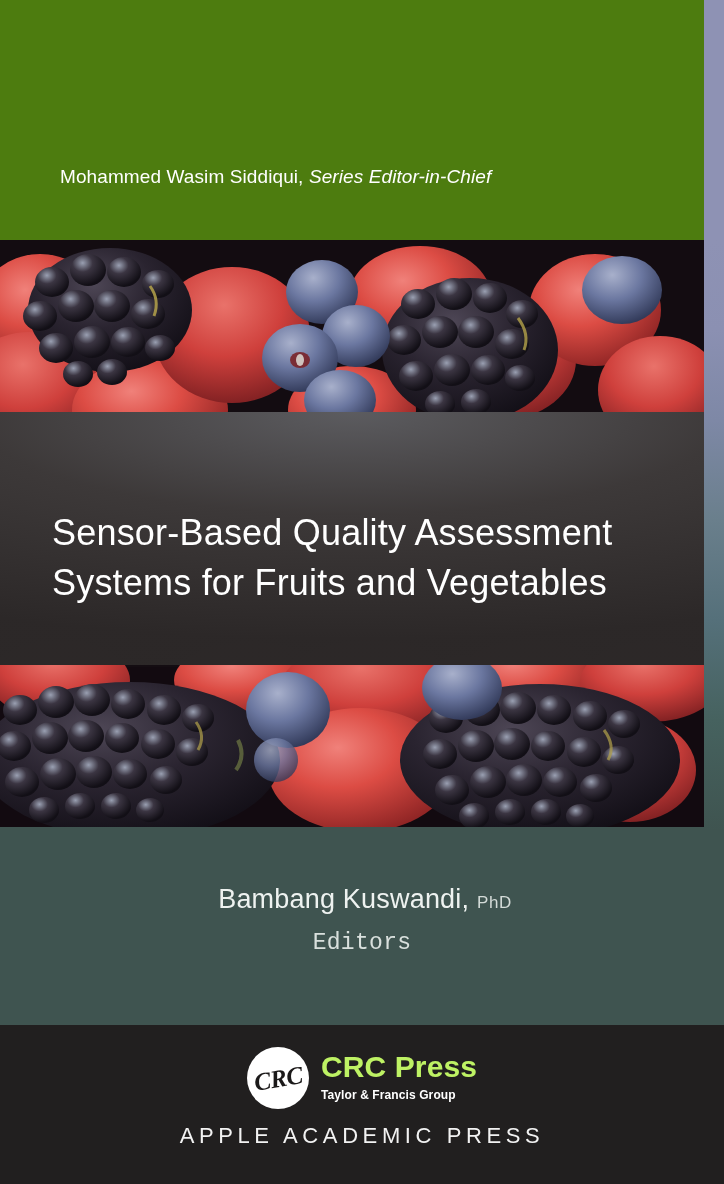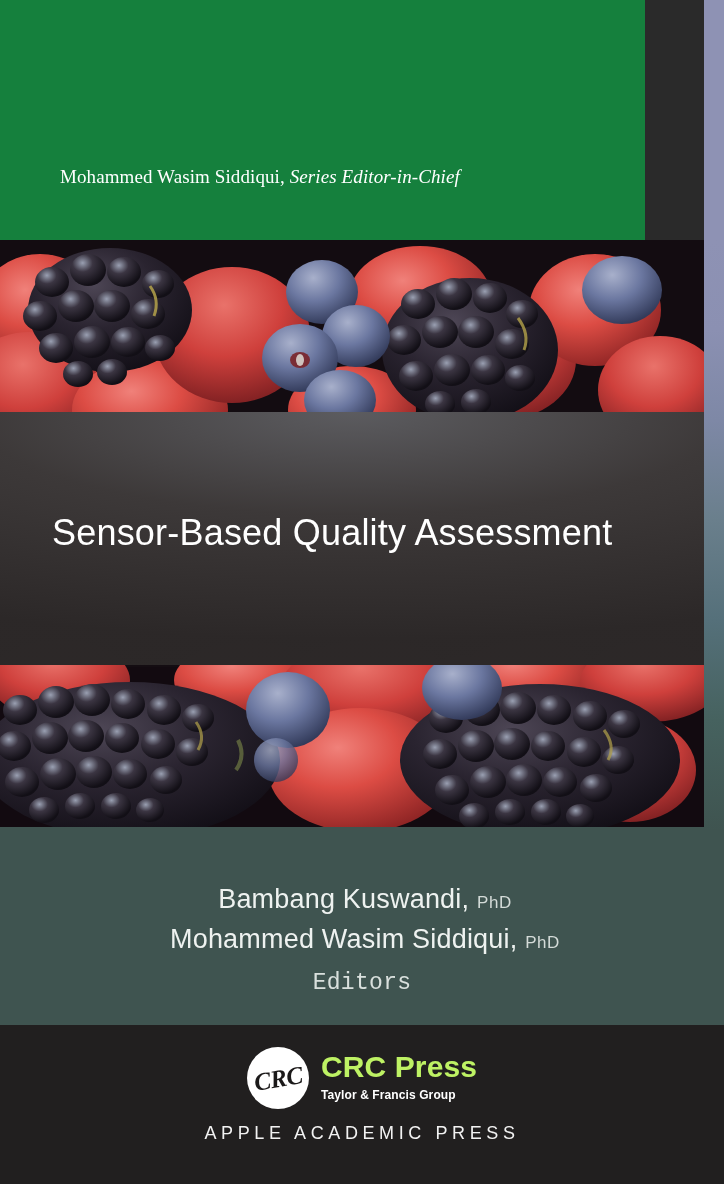--- a/index.html
+++ b/index.html
@@ -37,25 +37,24 @@
         #3f5450 830px,
         #3f5450 1025px);
     z-index: 6;
   }
 
   
   .banner {
     position: absolute;
     top: 0;
     left: 0;
-    width: 645px;
+    width: 724px;
     height: 240px;
-    background: #15803d;
+    background: #4d7c0f;
     z-index: 3;
-    font-family: Liberation Serif, serif;
   }
   .banner-inner {
     position: absolute;
     left: 60px;
     right: 40px;
     bottom: 38px;
   }
   .series-editor {
     color: #ffffff;
     font-size: 19px;
@@ -219,21 +218,21 @@
     letter-spacing: 0.1px;
     margin-top: 2px;
   }
   .aap-line {
     position: absolute;
     left: 0;
     right: 0;
     top: 98px;
     text-align: center;
     color: #f2f2f2;
-    font-size: 18px;
+    font-size: 22px;
     letter-spacing: 4.6px;
   }
 </style>
 </head>
 <body>
 
 <div class="cover">
 
   <div class="photo-area">
     <div class="berry-canvas">
@@ -401,42 +400,39 @@
         <ellipse cx="462" cy="448" rx="40" ry="32" fill="url(#blu)"></ellipse>
         <ellipse cx="276" cy="520" rx="22" ry="22" fill="url(#blu)" opacity="0.8"></ellipse>
         <path d="M238 500 q8 16 -2 30" stroke="#7d8a4a" stroke-width="4" fill="none" opacity="0.6"></path>
       </svg>
     </div>
   </div>
 
   <div class="title-band">
     <div class="title-text">
       <span class="line">Sensor-Based Quality Assessment</span>
+      <span class="line">Systems for Fruits and Vegetables</span>
     </div>
   </div>
 
   <div class="banner">
     <div class="banner-inner">
       <div class="series-editor">
         <span>Mohammed Wasim Siddiqui,</span>
         <span class="ital">Series Editor-in-Chief</span>
       </div>
     </div>
   </div>
 
   <div class="spine-strip"></div>
 
   <div class="editors-section">
     <div class="editors-inner">
       <div class="editor-line">
         <span>Bambang Kuswandi,</span>
-        <span class="deg">PhD</span>
-      </div>
-      <div class="editor-line">
-        <span>Mohammed Wasim Siddiqui,</span>
         <span class="deg">PhD</span>
       </div>
       <div class="editors-role">Editors</div>
     </div>
   </div>
 
   <div class="publisher-band">
     <div class="pub-logo-row">
       <div class="crc-circle">
         <span class="crc-mark">CRC</span>

